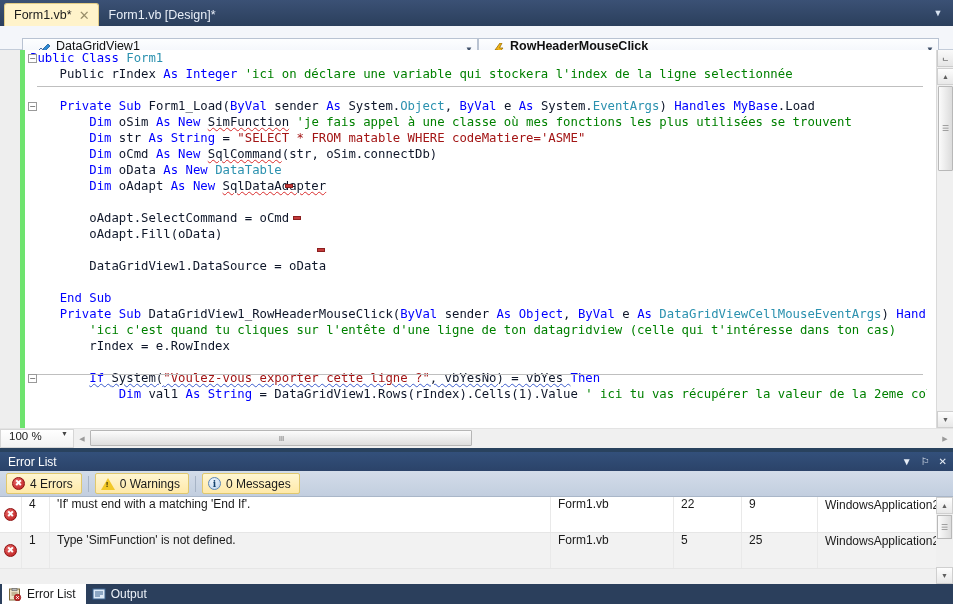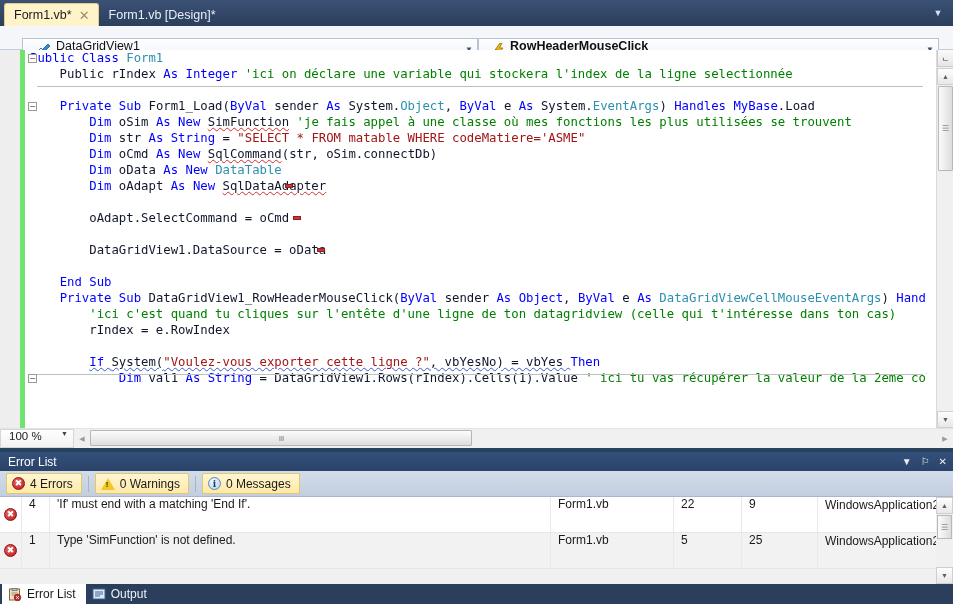--- a/index.html
+++ b/index.html
@@ -438,20 +438,21 @@
           <div class="code-line"><span class="plain">    Public rIndex </span><span class="kw">As </span><span class="kw">Integer </span><span class="cmt">'ici on déclare une variable qui stockera l'index de la ligne selectionnée</span></div>
           <div class="code-line">&nbsp;</div>
           <div class="code-line"><span class="plain">    </span><span class="kw">Private </span><span class="kw">Sub </span><span class="plain">Form1_Load(</span><span class="kw">ByVal </span><span class="plain">sender </span><span class="kw">As </span><span class="plain">System.</span><span class="typ">Object</span><span class="plain">, </span><span class="kw">ByVal </span><span class="plain">e </span><span class="kw">As </span><span class="plain">System.</span><span class="typ">EventArgs</span><span class="plain">) </span><span class="kw">Handles </span><span class="kw">MyBase</span><span class="plain">.Load</span></div>
           <div class="code-line"><span class="plain">        </span><span class="kw">Dim </span><span class="plain">oSim </span><span class="kw">As </span><span class="kw">New </span><span class="plain sq">SimFunction</span><span class="plain"> </span><span class="cmt">'je fais appel à une classe où mes fonctions les plus utilisées se trouvent</span></div>
           <div class="code-line"><span class="plain">        </span><span class="kw">Dim </span><span class="plain">str </span><span class="kw">As </span><span class="kw">String </span><span class="plain">= </span><span class="str">"SELECT * FROM matable WHERE codeMatiere='ASME"</span></div>
           <div class="code-line"><span class="plain">        </span><span class="kw">Dim </span><span class="plain">oCmd </span><span class="kw">As </span><span class="kw">New </span><span class="plain sq">SqlCommand</span><span class="plain">(str, oSim.connectDb)</span></div>
           <div class="code-line"><span class="plain">        </span><span class="kw">Dim </span><span class="plain">oData </span><span class="kw">As </span><span class="kw">New </span><span class="typ">DataTable</span></div>
           <div class="code-line"><span class="plain">        </span><span class="kw">Dim </span><span class="plain">oAdapt </span><span class="kw">As </span><span class="kw">New </span><span class="plain sq">SqlDataAdapter</span></div>
           <div class="code-line">&nbsp;</div>
           <div class="code-line"><span class="plain">        oAdapt.SelectCommand = oCmd</span></div>
+          <div class="code-line"><span class="plain">        oAdapt.Fill(oData)</span></div>
           <div class="code-line">&nbsp;</div>
           <div class="code-line"><span class="plain">        DataGridView1.DataSource = oData</span></div>
           <div class="code-line">&nbsp;</div>
           <div class="code-line"><span class="plain">    </span><span class="kw">End </span><span class="kw">Sub</span></div>
           <div class="code-line"><span class="plain">    </span><span class="kw">Private </span><span class="kw">Sub </span><span class="plain">DataGridView1_RowHeaderMouseClick(</span><span class="kw">ByVal </span><span class="plain">sender </span><span class="kw">As </span><span class="kw">Object</span><span class="plain">, </span><span class="kw">ByVal </span><span class="plain">e </span><span class="kw">As </span><span class="typ">DataGridViewCellMouseEventArgs</span><span class="plain">) </span><span class="kw">Handles </span></div>
           <div class="code-line"><span class="plain">        </span><span class="cmt">'ici c'est quand tu cliques sur l'entête d'une ligne de ton datagridview (celle qui t'intéresse dans ton cas)</span></div>
           <div class="code-line"><span class="plain">        rIndex = e.RowIndex</span></div>
           <div class="code-line">&nbsp;</div>
           <div class="code-line"><span class="plain">        </span><span class="kw sqb">If </span><span class="plain sqb">System(</span><span class="str sqb">"Voulez-vous exporter cette ligne ?"</span><span class="plain sqb">, vbYesNo) = vbYes </span><span class="kw">Then</span></div>
           <div class="code-line"><span class="plain">            </span><span class="kw">Dim </span><span class="plain">val1 </span><span class="kw">As </span><span class="kw">String </span><span class="plain">= DataGridView1.Rows(rIndex).Cells(1).Value </span><span class="cmt">' ici tu vas récupérer la valeur de la 2eme colonnes</span></div>

